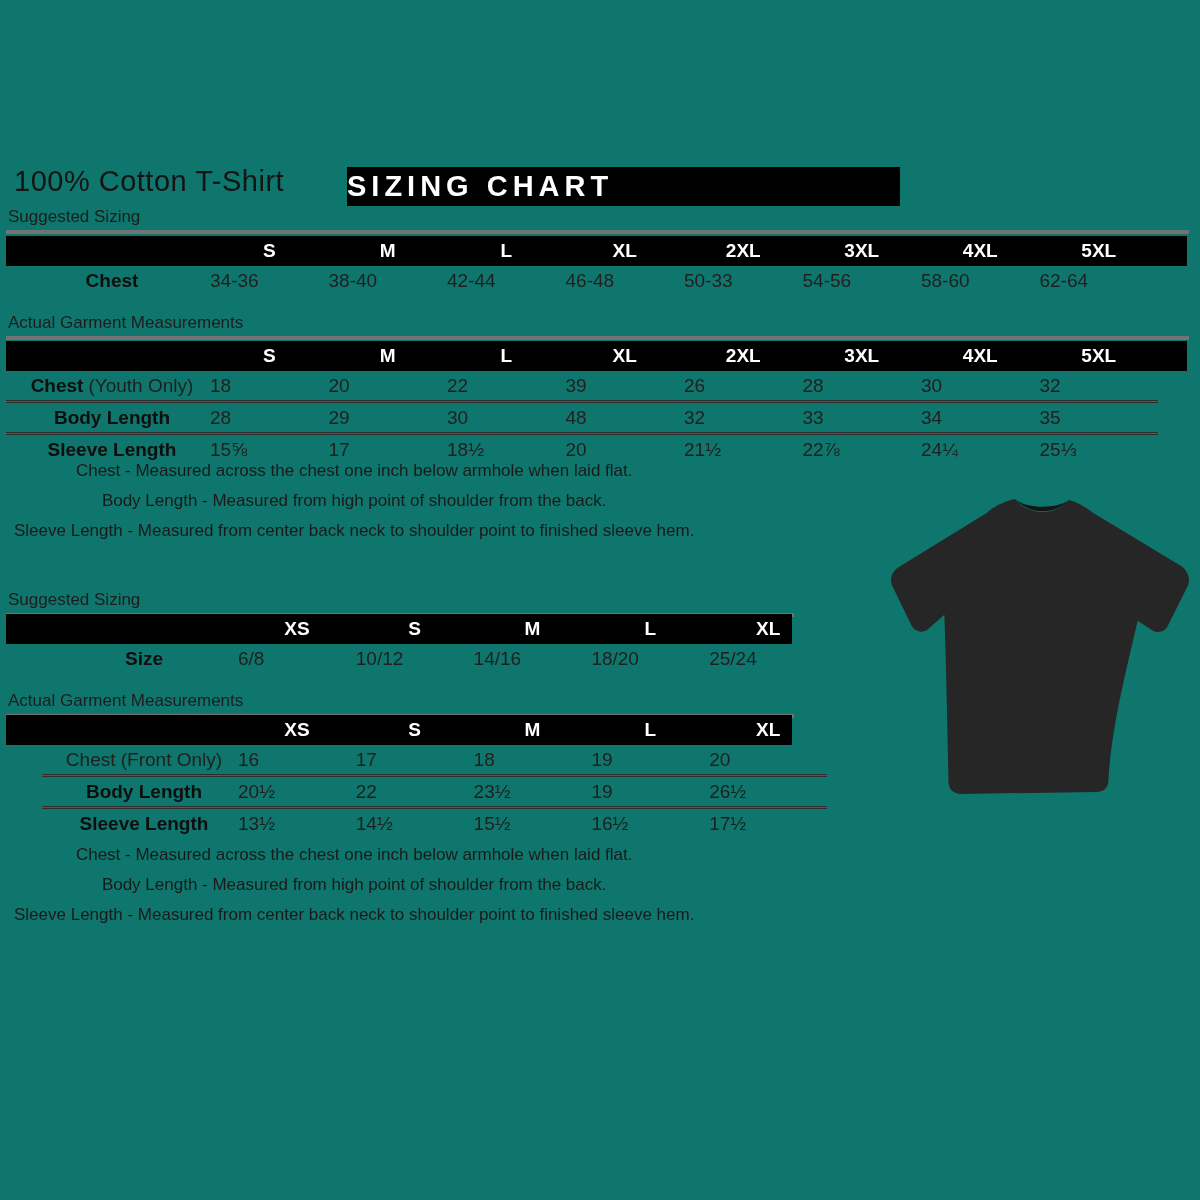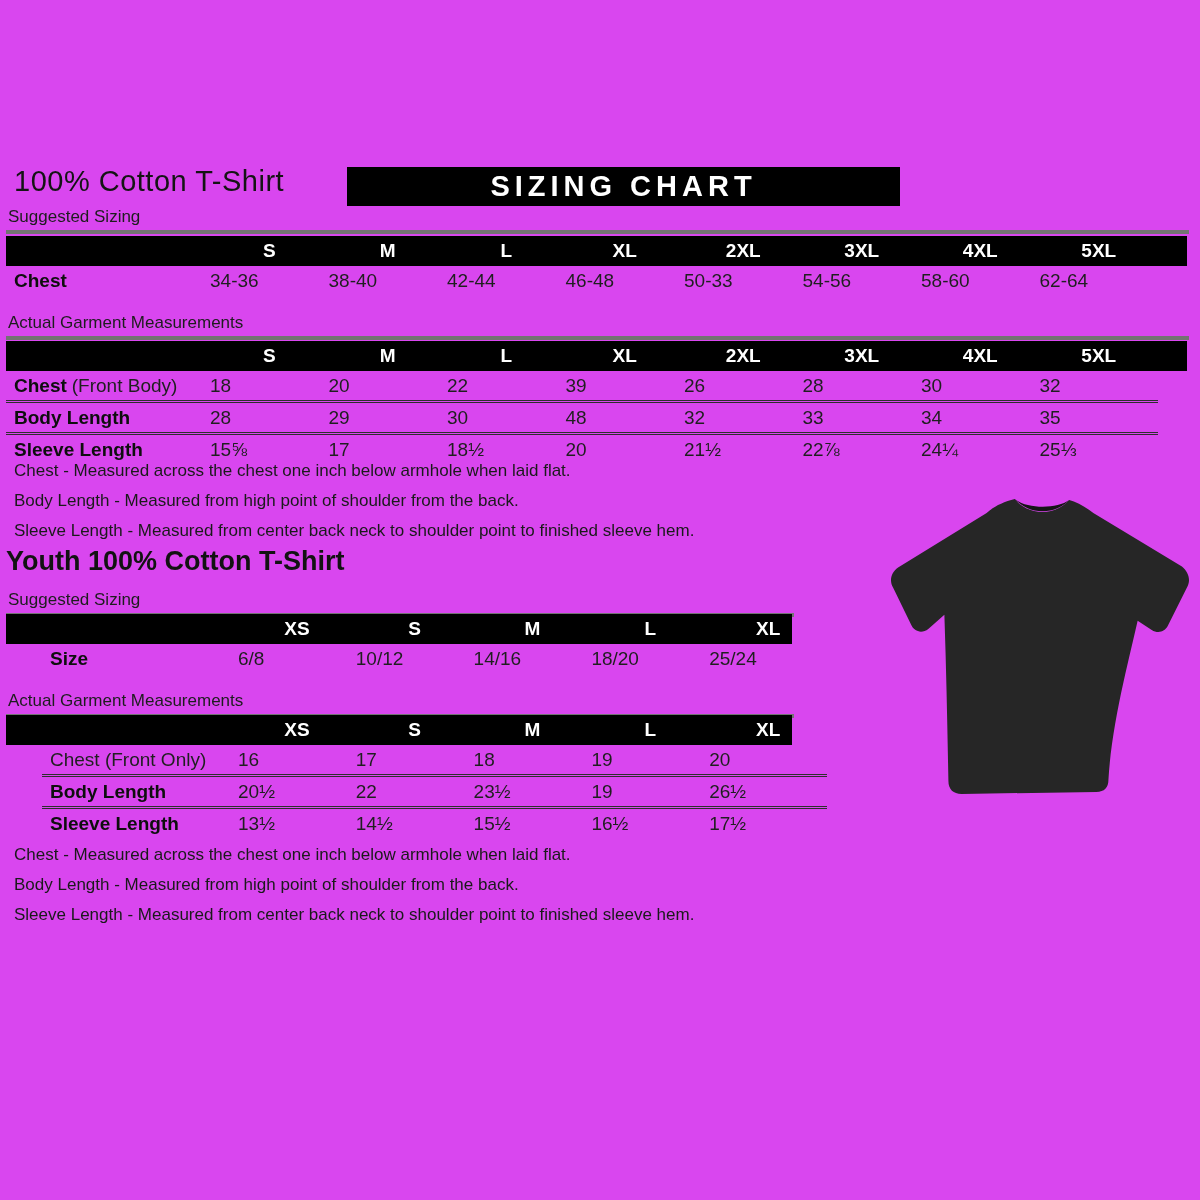--- a/index.html
+++ b/index.html
@@ -1,25 +1,25 @@
 <!DOCTYPE html>
 <html><head>
 <meta charset="utf-8">
 <style>
   html,body{margin:0;padding:0;background:#fff;}
   .canvas{
-    position:relative;width:1200px;height:1200px;background:#d946ef;overflow:hidden;
+    position:relative;width:1200px;height:1200px;background:#0f766e;overflow:hidden;
     font-family:"Liberation Sans","DejaVu Sans",sans-serif;color:#111;
   }
   .page-title{
     position:absolute;left:14px;top:165px;font-size:29px;font-weight:400;color:#141414;letter-spacing:0.5px;
   }
   .banner{
     position:absolute;left:347px;top:167px;width:553px;height:39px;background:#000;
-    text-align:center;line-height:39px;
+    line-height:39px;
   }
   .banner span{
     color:#fff;font-size:29px;font-weight:700;letter-spacing:5px;
   }
   .sec-label{
     position:absolute;left:6px;font-size:17px;color:#1d1d1d;
     border-bottom:4px solid #737373;padding:0 0 3px 2px;
   }
   .w-adult{width:1181px;}
   .w-youth{width:786px;}
@@ -29,26 +29,26 @@
   }
   table.sz.adult{width:1152px;}
   table.sz.youth{width:785px;margin-left:36px;}
   table.sz thead th{
     height:30px;line-height:30px;background:transparent;color:#fff;
     font-size:19px;font-weight:700;text-align:center;padding:0;
   }
   table.sz tbody td{
     height:28px;font-size:19px;color:#1f1f1f;padding:1px 0 0 0;
   }
-  td.rowlabel{text-align:left;padding-left:8px !important;}
+  td.rowlabel{text-align:center;padding-left:8px !important;}
   td.rowlabel .b{font-weight:700;color:#0e0e0e;}
   td.rowlabel .n{font-weight:400;margin-left:5px;color:#1f1f1f;}
   td.rowlabel.plain .b{font-weight:400;color:#1f1f1f;}
   table.garment tbody tr.sep td{border-bottom:3px double #2e2e2e;}
-  .notes{position:absolute;left:14px;}
+  .notes{position:absolute;left:14px;text-align:center;}
   .note-line{font-size:17px;color:#1a1a1a;margin-bottom:10px;white-space:nowrap;}
   .youth-title{
     position:absolute;left:6px;top:546px;font-size:27px;font-weight:700;color:#121212;
   }
   .tshirt{position:absolute;left:886px;top:481px;width:308px;height:334px;}
 </style>
 </head>
 <body>
 
 <div class="canvas">
@@ -108,21 +108,21 @@
         <th>L</th>
         <th>XL</th>
         <th>2XL</th>
         <th>3XL</th>
         <th>4XL</th>
         <th>5XL</th>
       </tr>
     </thead>
     <tbody>
       <tr class="sep">
-        <td class="rowlabel"><span class="b">Chest</span><span class="n">(Front Body)</span></td>
+        <td class="rowlabel"><span class="b">Chest</span><span class="n">(Youth Only)</span></td>
         <td>18</td>
         <td>20</td>
         <td>22</td>
         <td>39</td>
         <td>26</td>
         <td>28</td>
         <td>30</td>
         <td>32</td>
       </tr>
       <tr class="sep">
@@ -149,21 +149,20 @@
       </tr>
     </tbody>
   </table>
 
   <div class="notes" style="top:461px">
     <div class="note-line">Chest - Measured across the chest one inch below armhole when laid flat.</div>
     <div class="note-line">Body Length - Measured from high point of shoulder from the back.</div>
     <div class="note-line">Sleeve Length - Measured from center back neck to shoulder point to finished sleeve hem.</div>
   </div>
 
-  <div class="youth-title">Youth 100% Cotton T-Shirt</div>
 
   <div class="sec-label w-youth" style="top:590px">Suggested Sizing</div>
   <div class="hdr-strip w-youth" style="top:614px"></div>
   <table class="sz youth" style="top:614px">
     <colgroup>
         <col style="width:196px">
         <col span="5">
       </colgroup>
     <thead>
       <tr>

